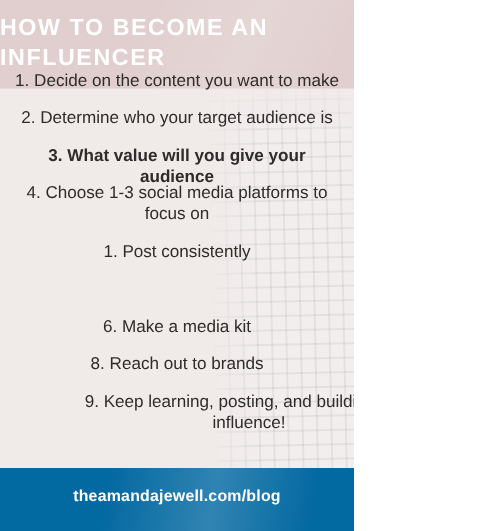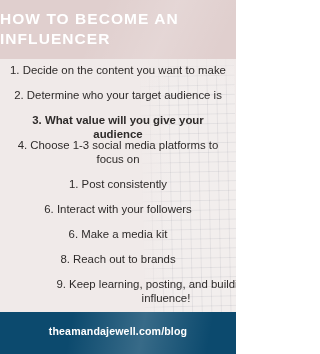--- a/index.html
+++ b/index.html
@@ -85,21 +85,21 @@
     line-height: 19.5px;
     letter-spacing: 1.05px;
     text-transform: uppercase;
     white-space: pre-line;
   }
 
   
   .list-area {
     position: absolute;
     left: 0;
-    top: 59px;
+    top: 43px;
     width: 236px;
     height: 253px;
   }
   .list-item {
     position: absolute;
     left: 8px;
     width: 220px;
     text-align: center;
     color: #2e2b2a;
     font-size: 11.4px;
@@ -148,24 +148,23 @@
     <div class="header-title" style="color: rgb(255, 255, 255);">HOW TO BECOME AN
 INFLUENCER</div>
   </div>
 
   <div class="list-area">
     <div class="list-item" style="top: 4px; color: rgb(46, 43, 42);">1. Decide on the content you want to make</div>
     <div class="list-item" style="top: 29px; color: rgb(46, 43, 42);">2. Determine who your target audience is</div>
     <div class="list-item" style="top: 54px; color: rgb(46, 43, 42); font-weight: bold;">3. What value will you give your audience</div>
     <div class="list-item" style="top: 79px; color: rgb(46, 43, 42); text-align: center;">4. Choose 1-3 social media platforms to focus on</div>
     <div class="list-item" style="top: 118px; color: rgb(46, 43, 42);">1. Post consistently</div>
-    <div class="list-item" style="top: 143px; color: rgb(46, 43, 42);">6. Interact with your followers</div>
     <div class="list-item" style="top: 168px; color: rgb(46, 43, 42);">6. Make a media kit</div>
     <div class="list-item" style="top: 193px; color: rgb(46, 43, 42);">8. Reach out to brands</div>
     <div class="list-item" style="top: 218px; color: rgb(46, 43, 42); margin-left: 48px;">9. Keep learning, posting, and building your influence!</div>
   </div>
 
-  <div class="footer-band" style="background: #0c4a6e;">
+  <div class="footer-band" style="background: #0369a1;">
     <div class="footer-band-sheen"></div>
     <div class="footer-url" style="color: rgb(255, 255, 255);">theamandajewell.com/blog</div>
   </div>
 
 </div>
 
 </body></html>

